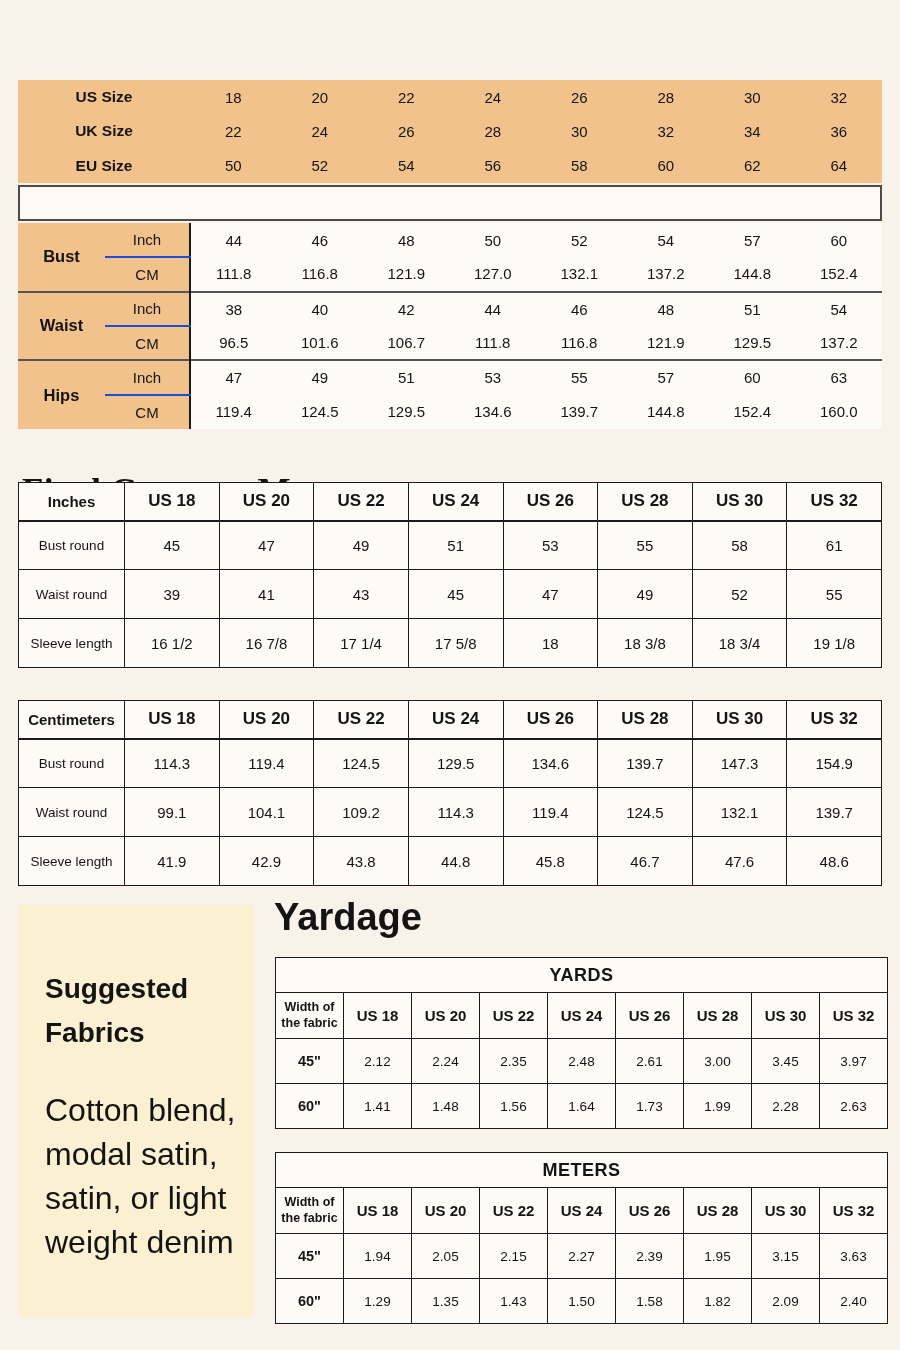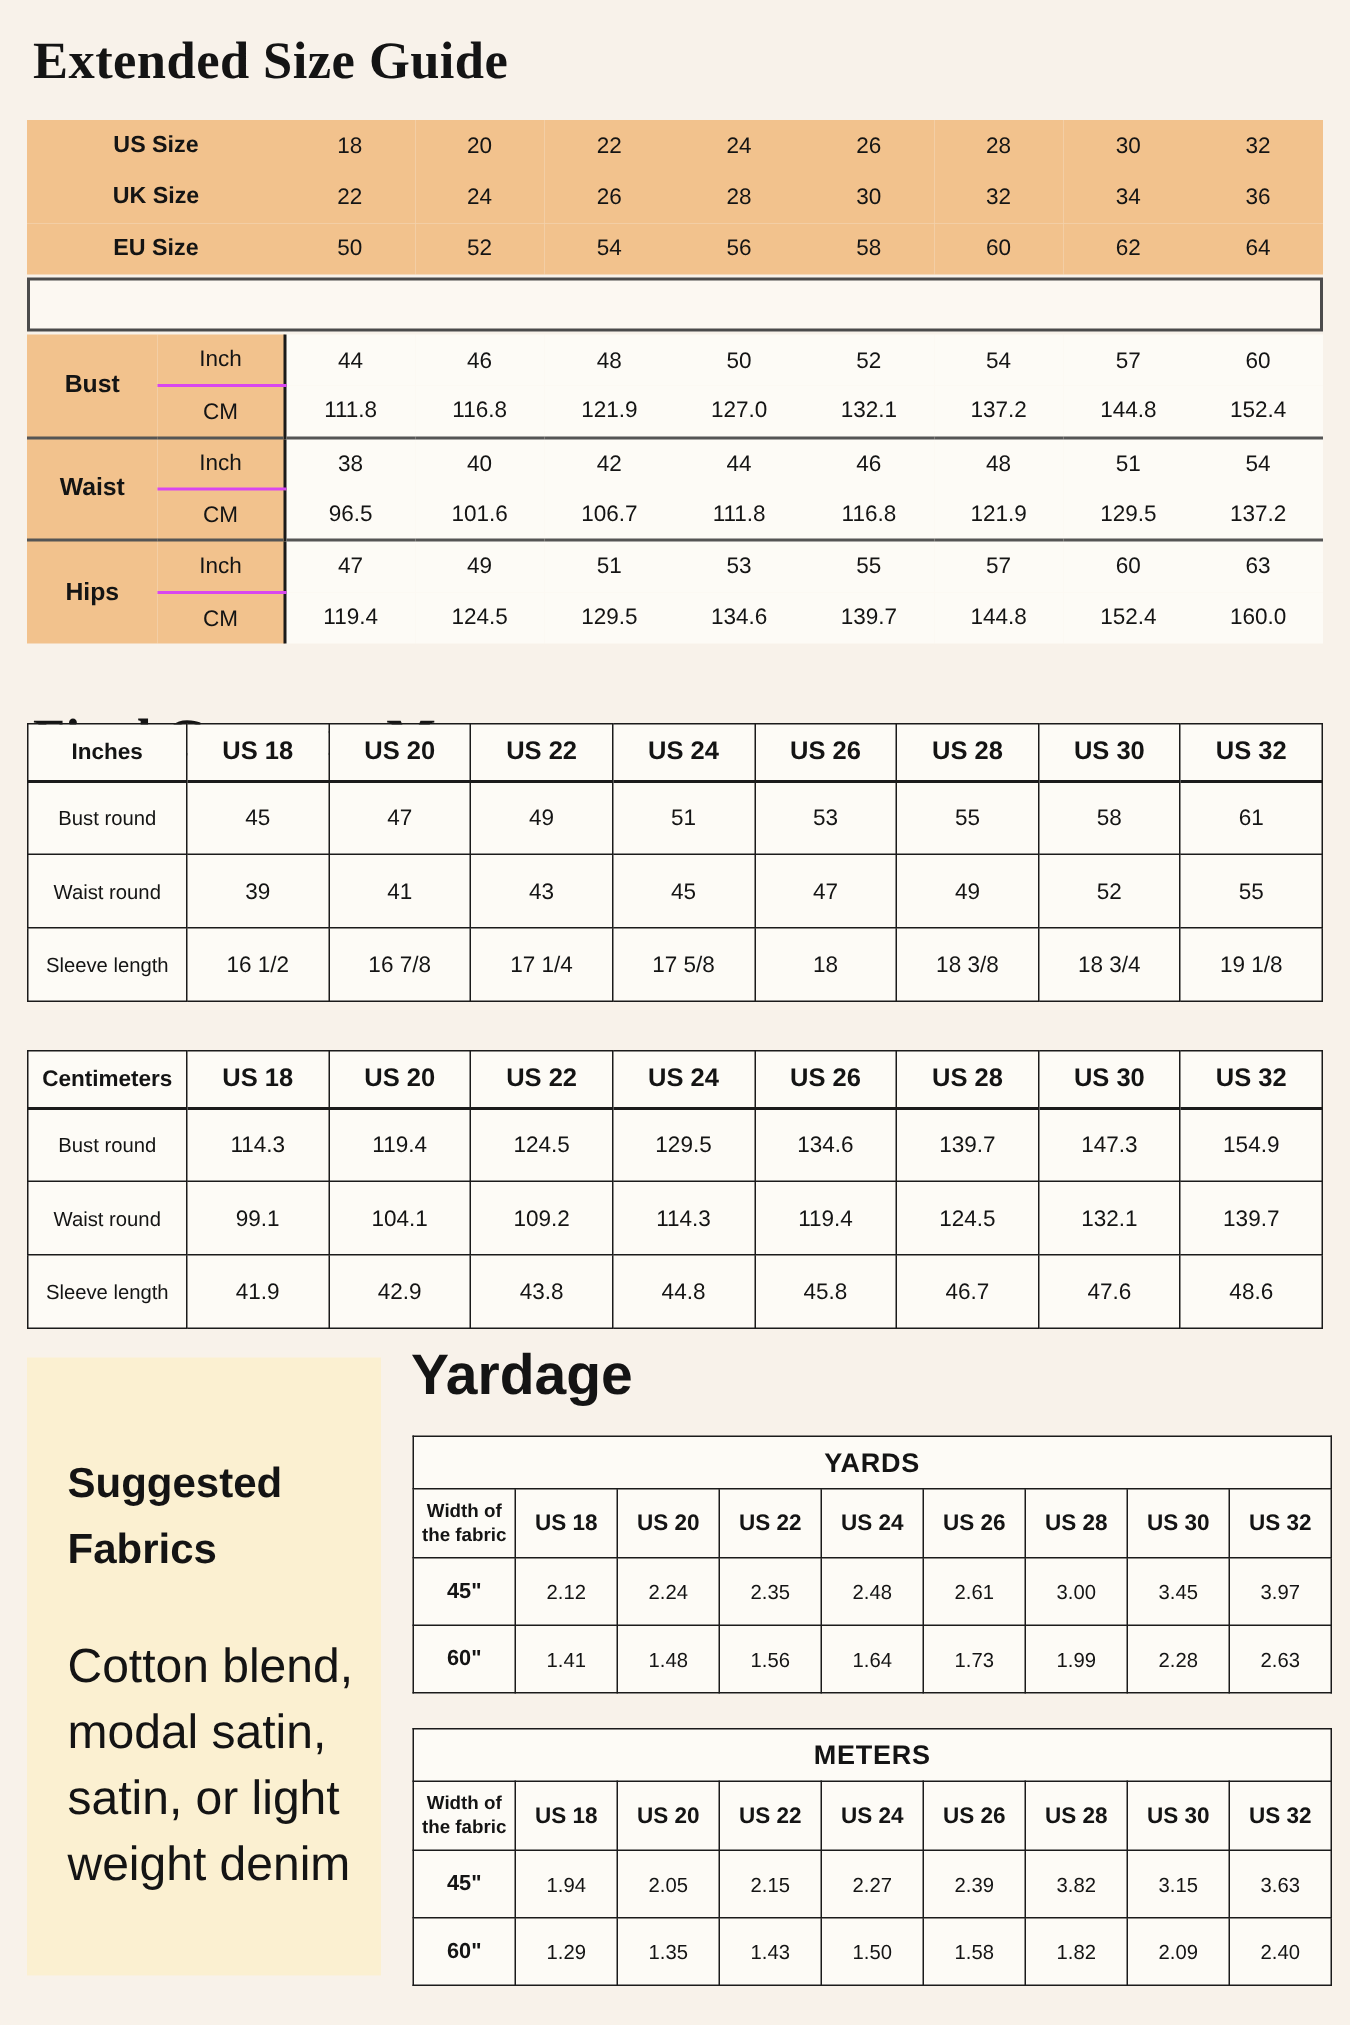--- a/index.html
+++ b/index.html
@@ -23,21 +23,21 @@
   .size-table td.lbl { font-weight: 700; font-size: 15.5px; }
 
   
   .spacer { left: 18px; top: 185px; width: 864px; height: 36px; background: #fcf8f2; border: 2px solid #4b4b4b; }
 
   
   .body-table { left: 18px; top: 223px; width: 864px; height: 206px; }
   .body-table td { background: #fdfbf6; text-align: center; font-size: 15px; height: 34px; }
   .body-table td.grp { background: #f2c28d; font-weight: 700; font-size: 16.5px; }
   .body-table td.unit { background: #f2c28d; border-right: 2.5px solid #1a1a1a; }
-  .body-table tr.inch-row td.unit { border-bottom: 2px solid #d946ef; }
+  .body-table tr.inch-row td.unit { border-bottom: 2px solid #1d4ed8; }
   .body-table tr.grp-sep td { border-top: 2px solid #555; }
 
   
   .gt { width: 864px; }
   .gt td { border: 1.5px solid #1b1b1b; background: #fdfbf6; text-align: center; font-size: 15px; height: 49px; }
   .gt tr.head td { height: 38px; font-weight: 700; font-size: 17px; border-bottom: 2.5px solid #1b1b1b; }
   .gt tr.head td.corner { font-size: 15px; }
   .gt td.rlbl { font-size: 13.5px; }
   #gt-in { left: 18px; top: 482px; padding-left: 28px; }
   #gt-cm { left: 18px; top: 700px; }
@@ -58,21 +58,20 @@
   .yt td.rlbl { font-weight: 700; font-size: 14.5px; }
   .yt td.val { font-size: 13.5px; height: 45px; }
   #yt-yards { left: 275px; top: 957px; }
   #yt-meters { left: 275px; top: 1152px; }
 </style>
 </head>
 <body>
 
 <div id="page">
 
-  <h1 id="title1" class="abs serif">Extended Size Guide</h1>
 
   <table class="abs size-table">
     <colgroup>
         <col style="width:172px">
         <col>
         <col>
         <col>
         <col>
         <col>
         <col>
@@ -420,21 +419,21 @@
       <td>US 30</td>
       <td>US 32</td>
     </tr>
     <tr>
       <td class="rlbl">45"</td>
       <td class="val">1.94</td>
       <td class="val">2.05</td>
       <td class="val">2.15</td>
       <td class="val">2.27</td>
       <td class="val">2.39</td>
-      <td class="val">3.82</td>
+      <td class="val">1.95</td>
       <td class="val">3.15</td>
       <td class="val">3.63</td>
     </tr>
     <tr>
       <td class="rlbl">60"</td>
       <td class="val">1.29</td>
       <td class="val">1.35</td>
       <td class="val">1.43</td>
       <td class="val">1.50</td>
       <td class="val">1.58</td>

